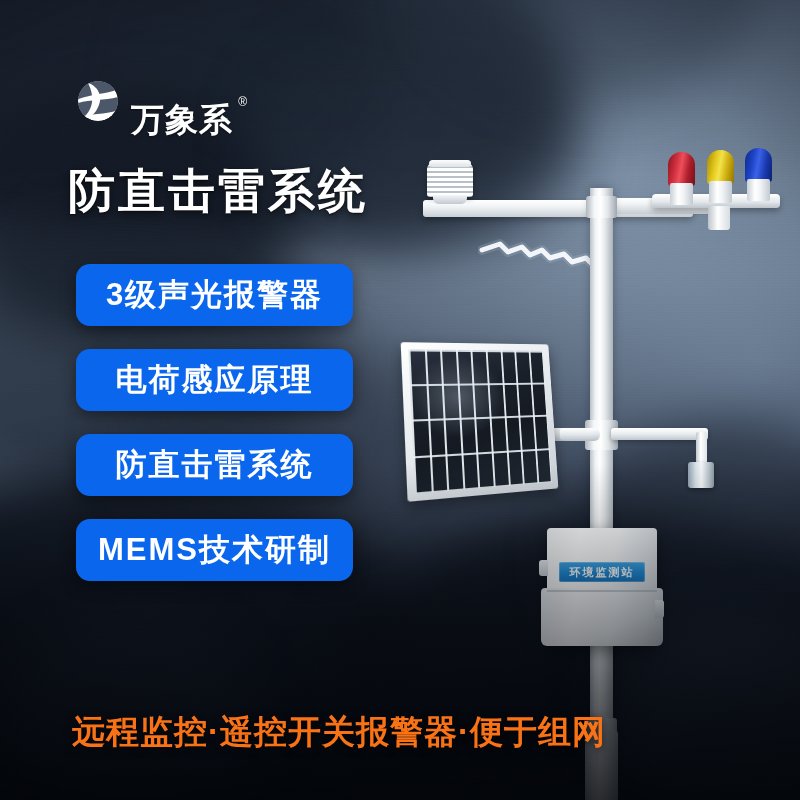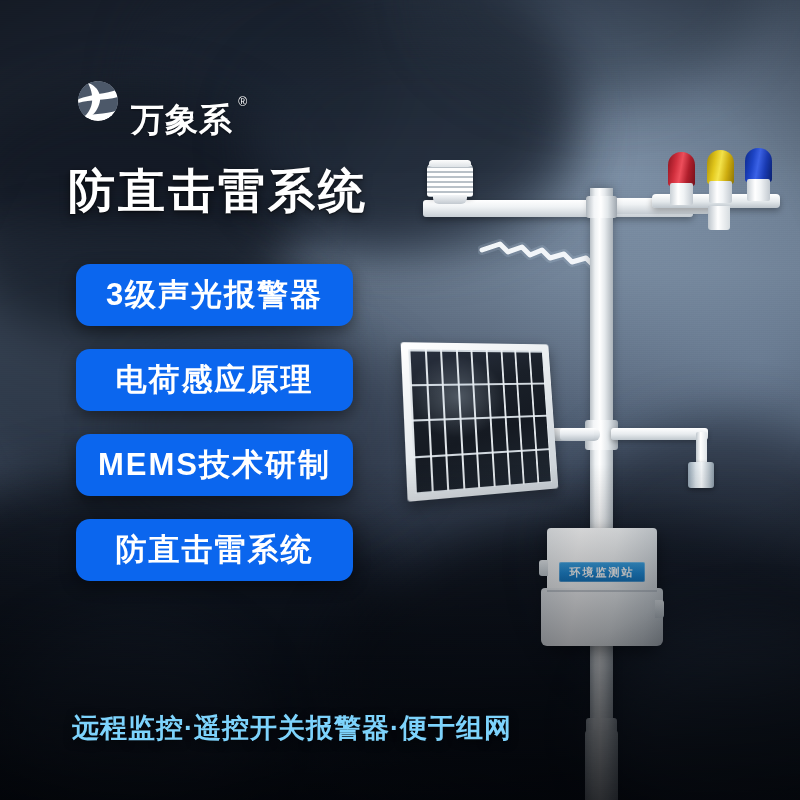--- a/index.html
+++ b/index.html
@@ -100,21 +100,21 @@
     padding:0 22px;
     color:#fff;font-size:31px;font-weight:700;letter-spacing:2px;
     font-family:"Liberation Sans","DejaVu Sans",sans-serif;
     box-shadow:0 5px 16px rgba(0,0,0,.42);
     white-space:nowrap;
   }
 
   
   .tagline{
     position:absolute;left:72px;top:710px;
-    color:#7dd3fc;font-size:27px;font-weight:700;letter-spacing:1px;
+    color:#f97316;font-size:33px;font-weight:700;letter-spacing:1px;
     font-family:"Liberation Sans","DejaVu Sans",sans-serif;
     text-shadow:0 2px 8px rgba(0,0,0,.6);
     white-space:nowrap;
   }
 
   
   .product{position:absolute;left:0;top:0;width:800px;height:800px;pointer-events:none;}
   .product > *{pointer-events:auto;}
 
   
@@ -390,19 +390,19 @@
       <span>万象系</span>
       <span class="logo-reg">®</span>
     </span>
   </div>
 
   <div class="headline">防直击雷系统</div>
 
   <div class="pills">
     <div class="pill">3级声光报警器</div>
     <div class="pill">电荷感应原理</div>
+    <div class="pill">防直击雷系统</div>
     <div class="pill">MEMS技术研制</div>
-    <div class="pill">防直击雷系统</div>
   </div>
 
   <div class="tagline">远程监控·遥控开关报警器·便于组网</div>
 
 </div>
 
 </body></html>

